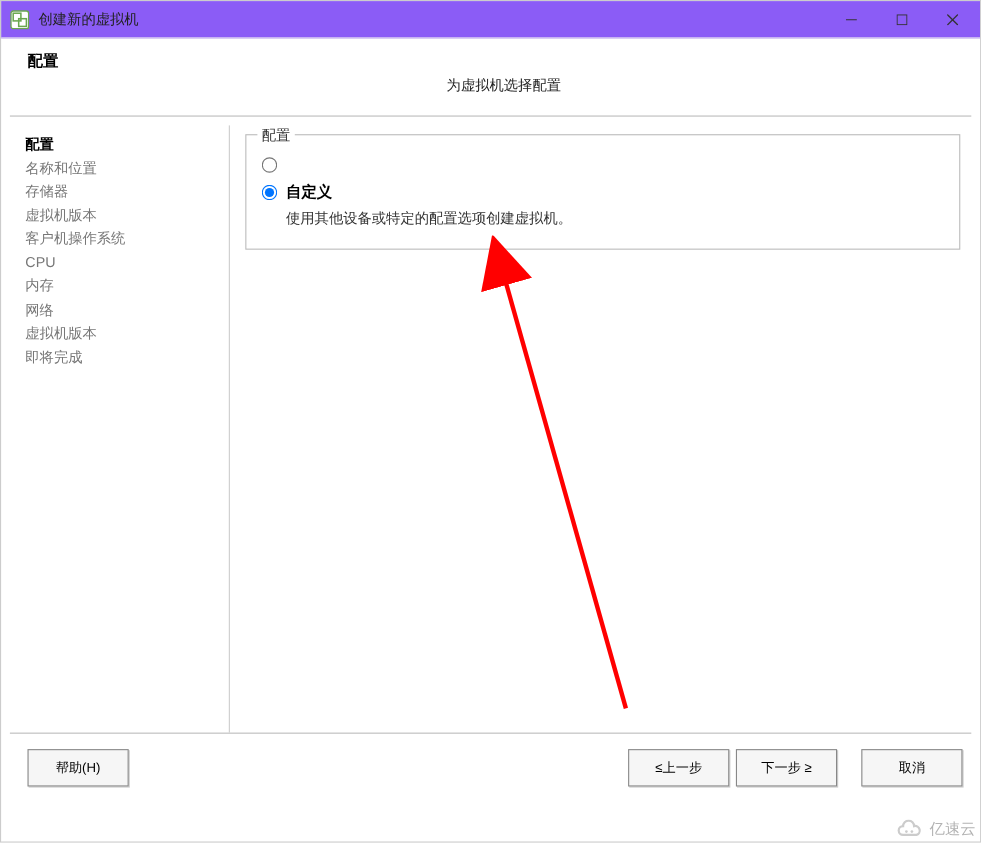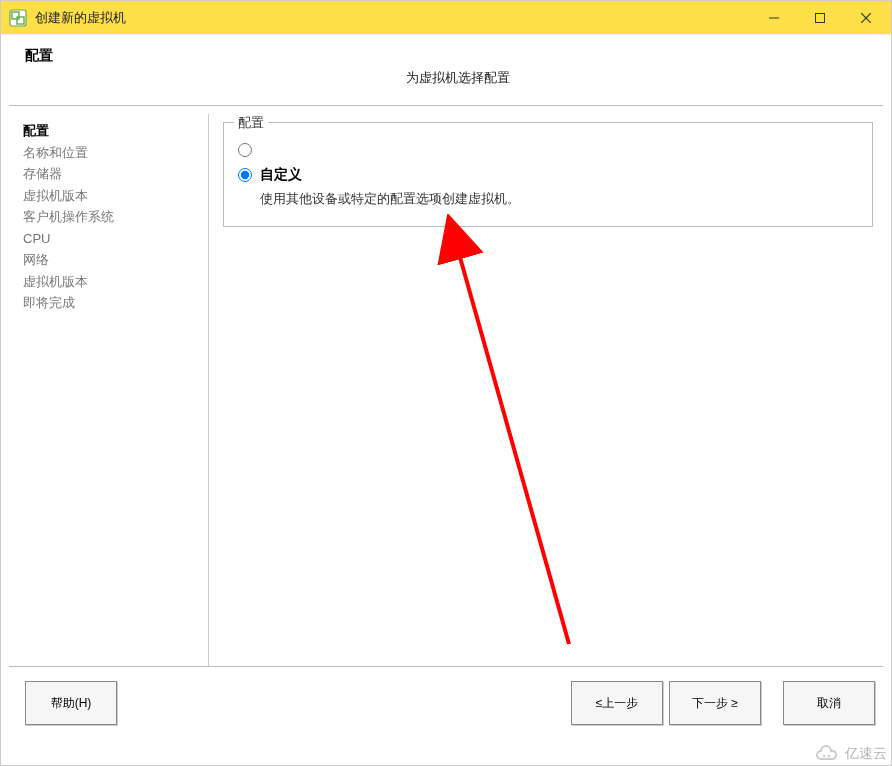--- a/index.html
+++ b/index.html
@@ -12,21 +12,21 @@
       overflow: hidden;
       border: 1px solid #ccc;
       position: relative;
     }
     
     .titlebar {
       height: 34px;
       display: flex;
       align-items: center;
       padding: 0 2px 0 8px;
-      background: #fde047;
+      background: #8b5cf6;
       border-bottom: 1px solid #eee;
     }
     .titlebar .app-icon {
       width: 18px; height: 18px; margin-right: 8px;
       display: inline-flex; align-items: center; justify-content: center;
     }
     .titlebar .title {
       flex: 1;
       color: #222;
       font-size: 13px;
@@ -134,21 +134,21 @@
       margin: 0 8px;
     }
     .footer {
       display: flex;
       align-items: center;
       padding: 14px 10px 0 10px;
     }
     .footer .spacer { flex: 1; }
     .btn {
       min-width: 92px;
-      height: 44px;
+      height: 34px;
       background: #f6f6f6;
       border: 1px solid #888;
       box-shadow: 1px 1px 0 #ccc;
       font-size: 12px;
       color: #000;
       display: inline-flex;
       align-items: center;
       justify-content: center;
       margin-left: 6px;
       padding: 0 10px;
@@ -212,20 +212,21 @@
 
 <div class="main">
 
   <div class="sidebar">
     <div class="step active">配置</div>
     <div class="step">名称和位置</div>
     <div class="step">存储器</div>
     <div class="step">虚拟机版本</div>
     <div class="step">客户机操作系统</div>
     <div class="step">CPU</div>
+    <div class="step">内存</div>
     <div class="step">网络</div>
     <div class="step">虚拟机版本</div>
     <div class="step">即将完成</div>
   </div>
 
   <div class="content">
     <div class="groupbox">
       <span class="legend">配置</span>
 
       <div class="radio-row">

